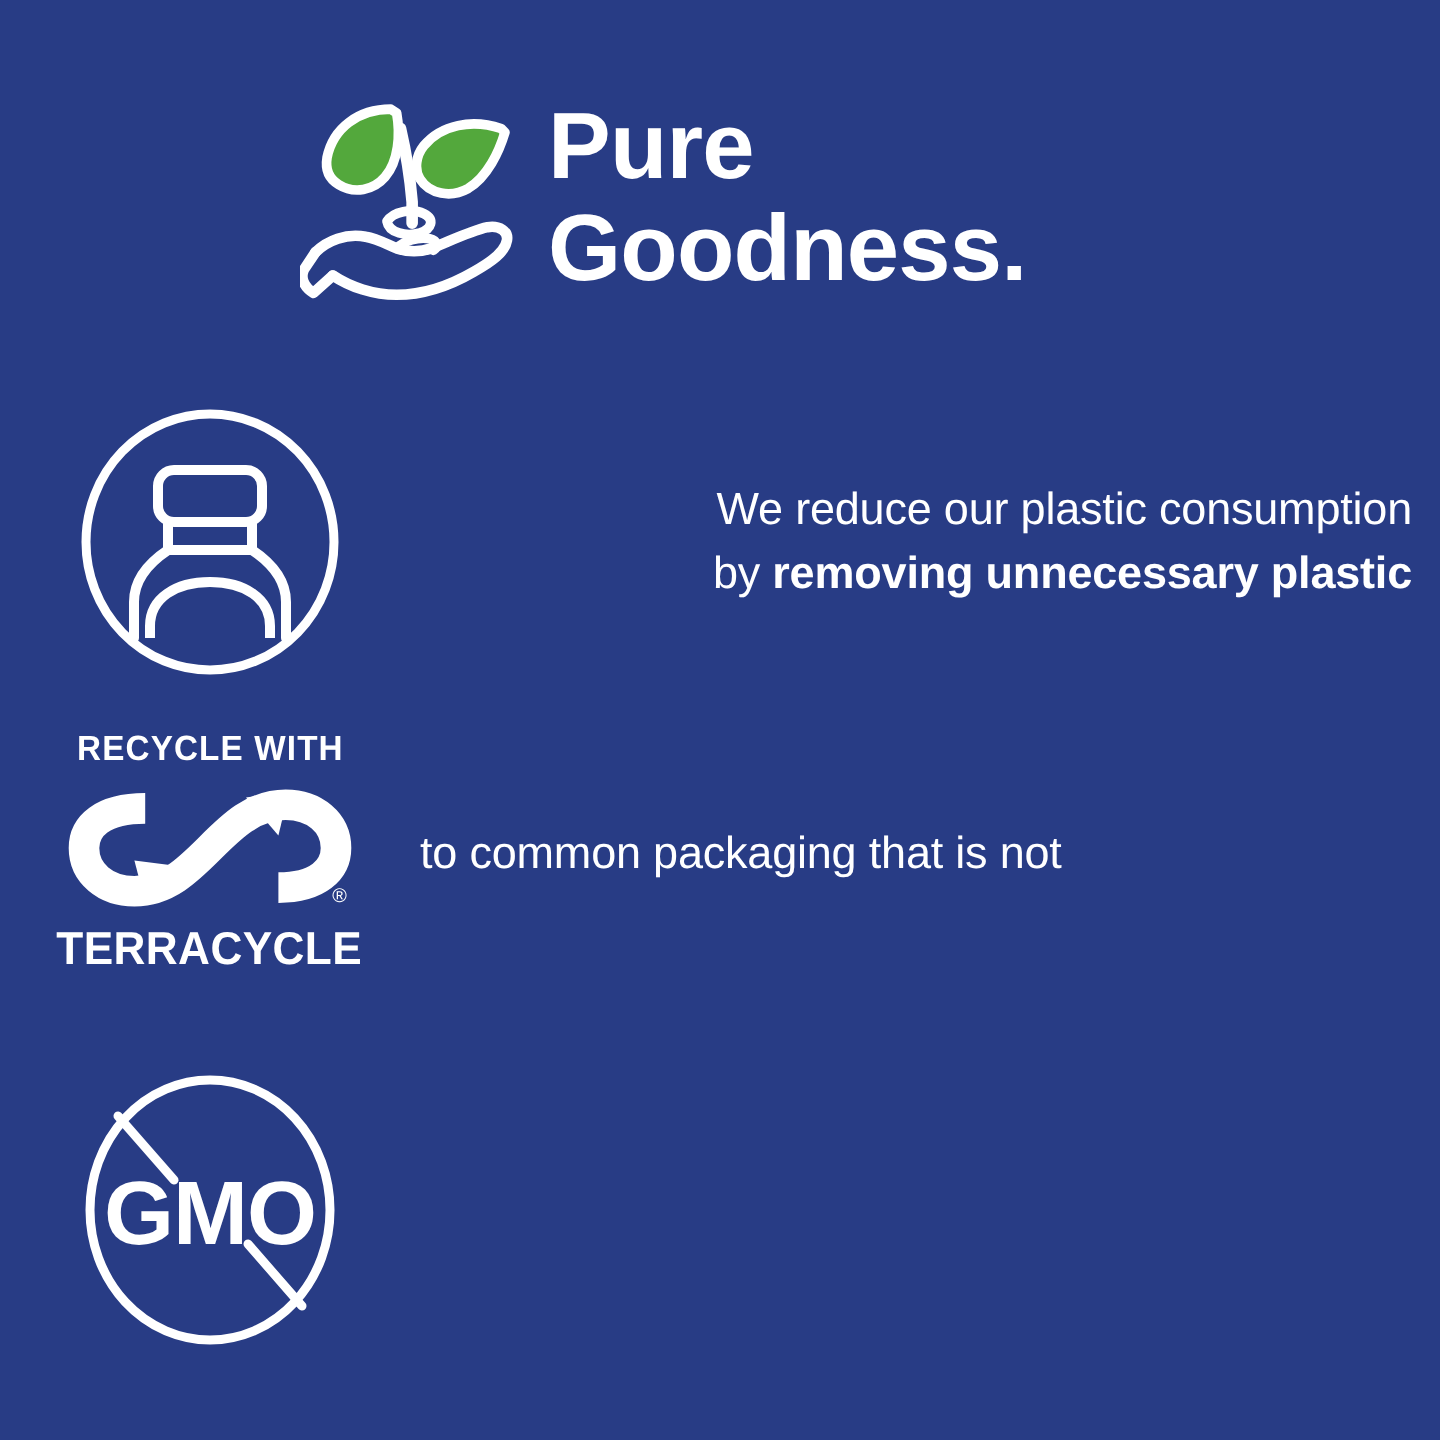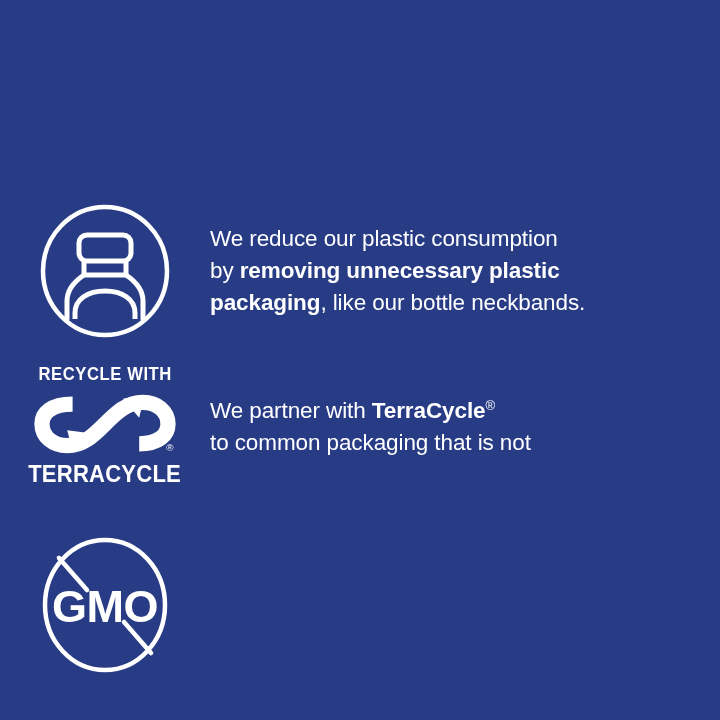--- a/index.html
+++ b/index.html
@@ -78,21 +78,21 @@
   .row-text .line {
     display: block;
     white-space: nowrap;
   }
   sup.reg {
     font-size: 0.58em;
     vertical-align: super;
     line-height: 0;
   }
 
-  #row-1 { top: 188px; height: 166px; }
+  #row-1 { top: 188px; height: 166px; text-align: right; }
   #row-2 { top: 352px; height: 148px; }
   #row-3 { top: 520px; height: 170px; }
 
   #row-2 .row-text { padding-top: 2px; }
 
   
   #terracycle-logo {
     width: 152px;
     display: flex;
     flex-direction: column;
@@ -120,41 +120,68 @@
     line-height: 1;
     margin-top: 3px;
     transform: scaleX(0.96);
   }
 </style>
 </head>
 <body>
 
 <div id="panel">
 
+  <div id="header">
+
+    <svg id="hand-leaf-icon" viewBox="0 0 120 120">
+
+      <path d="M47 12 C30 12 17 22 14 37 C13 43 15 48 20 51
+               C28 56 38 54 44 47 C51 39 52 25 50 14 Z" fill="#53a83c" stroke="#ffffff" stroke-width="5" stroke-linejoin="round"></path>
+
+      <path d="M104 22 C89 17 73 20 64 31 C60 36 59 43 62 48
+               C67 56 78 58 87 53 C97 47 103 34 106 24 Z" fill="#53a83c" stroke="#ffffff" stroke-width="5" stroke-linejoin="round"></path>
+
+      <path d="M52 22 C55 35 57 48 58 60 C58 64 58 68 58 71" fill="none" stroke="#ffffff" stroke-width="6" stroke-linecap="round"></path>
+
+      <path d="M45 70 C48 65 58 63 64 66 C70 69 68 74 62 76
+               C55 78 46 76 45 70 Z" fill="none" stroke="#ffffff" stroke-width="5" stroke-linejoin="round"></path>
+
+      <path d="M8 86 C14 80 24 76 34 78 C40 79 45 82 50 84
+               C56 86 62 86 68 84 C78 80 88 75 97 73
+               C103 72 108 75 107 80 C106 86 99 91 90 96
+               C78 103 64 108 50 108 C38 108 26 104 17 98" fill="none" stroke="#ffffff" stroke-width="5.5" stroke-linecap="round" stroke-linejoin="round"></path>
+
+      <path d="M8 86 L2 95 C0 99 2 104 7 107 L17 98" fill="none" stroke="#ffffff" stroke-width="5.5" stroke-linecap="round" stroke-linejoin="round"></path>
+
+      <path d="M50 84 C54 80 61 78 67 79 C71 80 72 83 69 85" fill="none" stroke="#ffffff" stroke-width="5" stroke-linecap="round" stroke-linejoin="round"></path>
+    </svg>
+
+    <div id="header-title">Pure
+Goodness.</div>
+  </div>
 
   <div class="row" id="row-1">
     <div class="row-icon">
       <svg width="140" height="140" viewBox="0 0 140 140">
         <ellipse cx="70" cy="70" rx="62" ry="64" fill="none" stroke="#ffffff" stroke-width="4.5"></ellipse>
 
         <rect x="44" y="34" width="52" height="26" rx="8" fill="none" stroke="#ffffff" stroke-width="5"></rect>
 
         <path d="M49 60 L49 74 L91 74 L91 60" fill="none" stroke="#ffffff" stroke-width="5" stroke-linejoin="round"></path>
 
         <path d="M49 74 C40 80 32 88 32 100 L32 118
                  M91 74 C100 80 108 88 108 100 L108 118" fill="none" stroke="#ffffff" stroke-width="5" stroke-linecap="round"></path>
 
         <path d="M40 118 L40 112 C40 98 53 90 70 90
                  C87 90 100 98 100 112 L100 118" fill="none" stroke="#ffffff" stroke-width="5" stroke-linejoin="round"></path>
       </svg>
     </div>
     <div class="row-text">
       <span class="line"><span>We reduce our plastic consumption</span></span>
       <span class="line"><span>by </span><b>removing unnecessary plastic</b></span>
-      <span class="line"><b>packaging</b><span>, like our bottle neckbands.</span></span>
     </div>
   </div>
 
   <div class="row" id="row-2">
     <div class="row-icon">
       <div id="terracycle-logo">
         <div id="tc-top-text">RECYCLE WITH</div>
         <svg id="tc-loop" viewBox="0 0 160 80">
 
           <path d="M44 18 C20 18 10 28 10 40 C10 54 22 64 38 64
@@ -164,21 +191,20 @@
           <polygon points="38,47 62,50 44,70" fill="#ffffff"></polygon>
 
           <polygon points="118,33 100,12 124,8" fill="#ffffff"></polygon>
 
           <text x="152" y="70" font-family="Liberation Sans, sans-serif" font-size="11" fill="#ffffff" text-anchor="middle">®</text>
         </svg>
         <div id="tc-bottom-text">TERRACYCLE</div>
       </div>
     </div>
     <div class="row-text">
-      <span class="line"><span>We partner with </span><b>TerraCycle</b><sup class="reg">®</sup></span>
       <span class="line"><span>to common packaging that is not</span></span>
     </div>
   </div>
 
   <div class="row" id="row-3">
     <div class="row-icon">
       <svg width="146" height="146" viewBox="0 0 146 146">
         <ellipse cx="73" cy="73" rx="60" ry="65" fill="none" stroke="#ffffff" stroke-width="4.5"></ellipse>
 
         <line x1="27" y1="26" x2="55" y2="58" stroke="#ffffff" stroke-width="4.5" stroke-linecap="round"></line>

